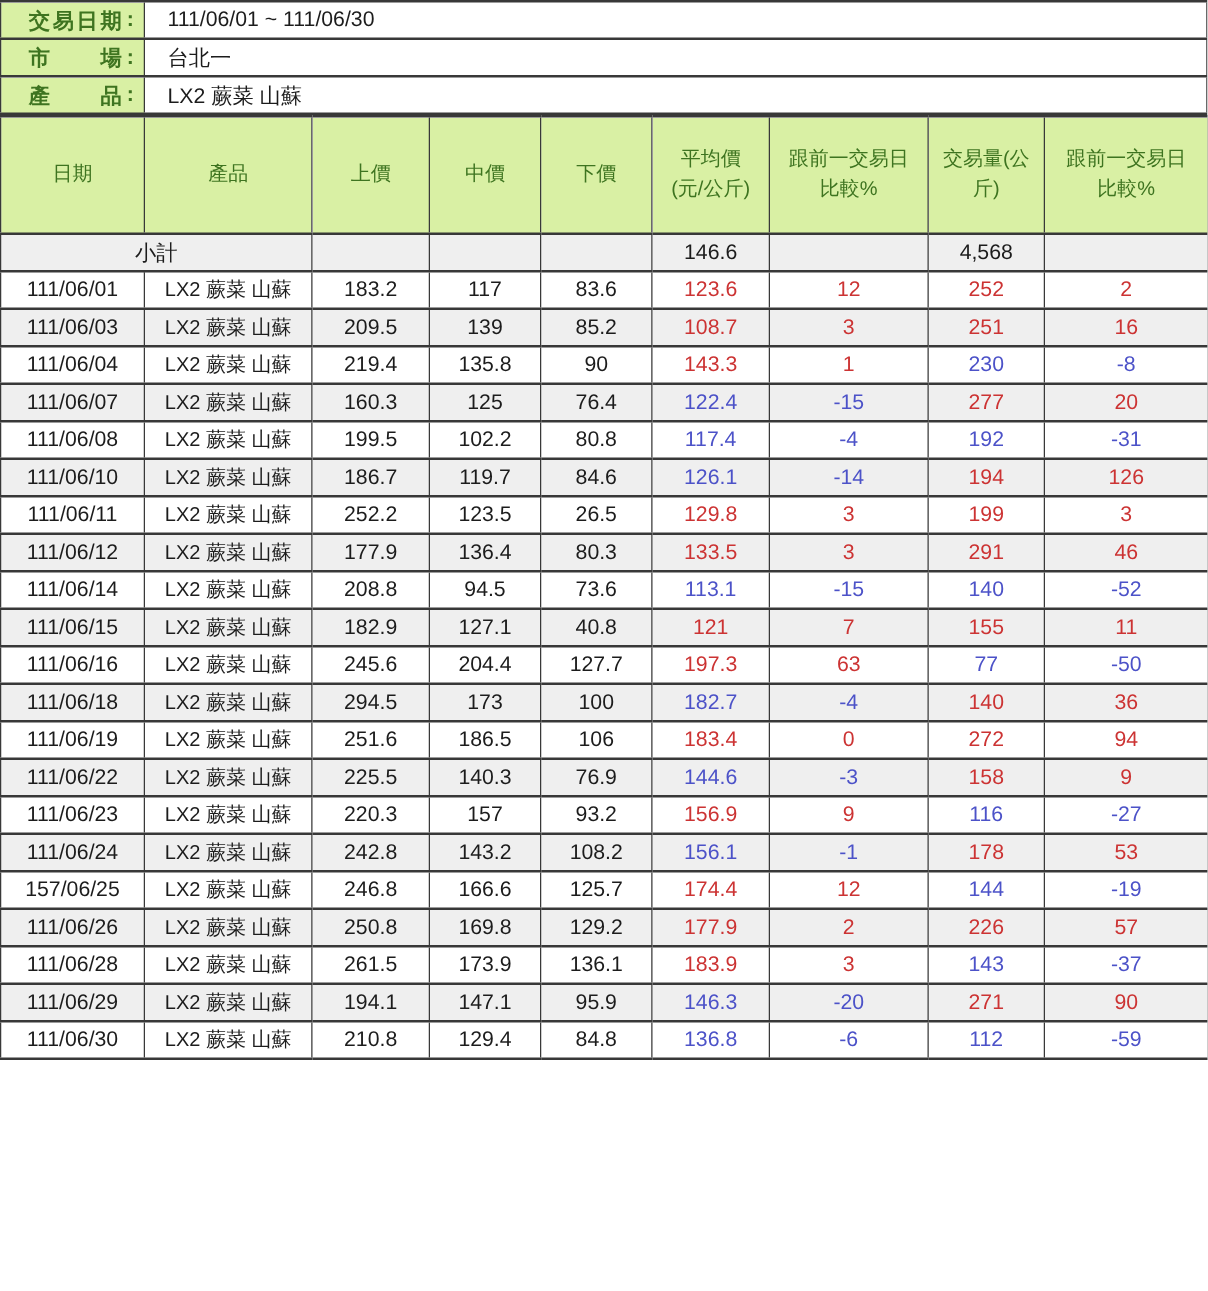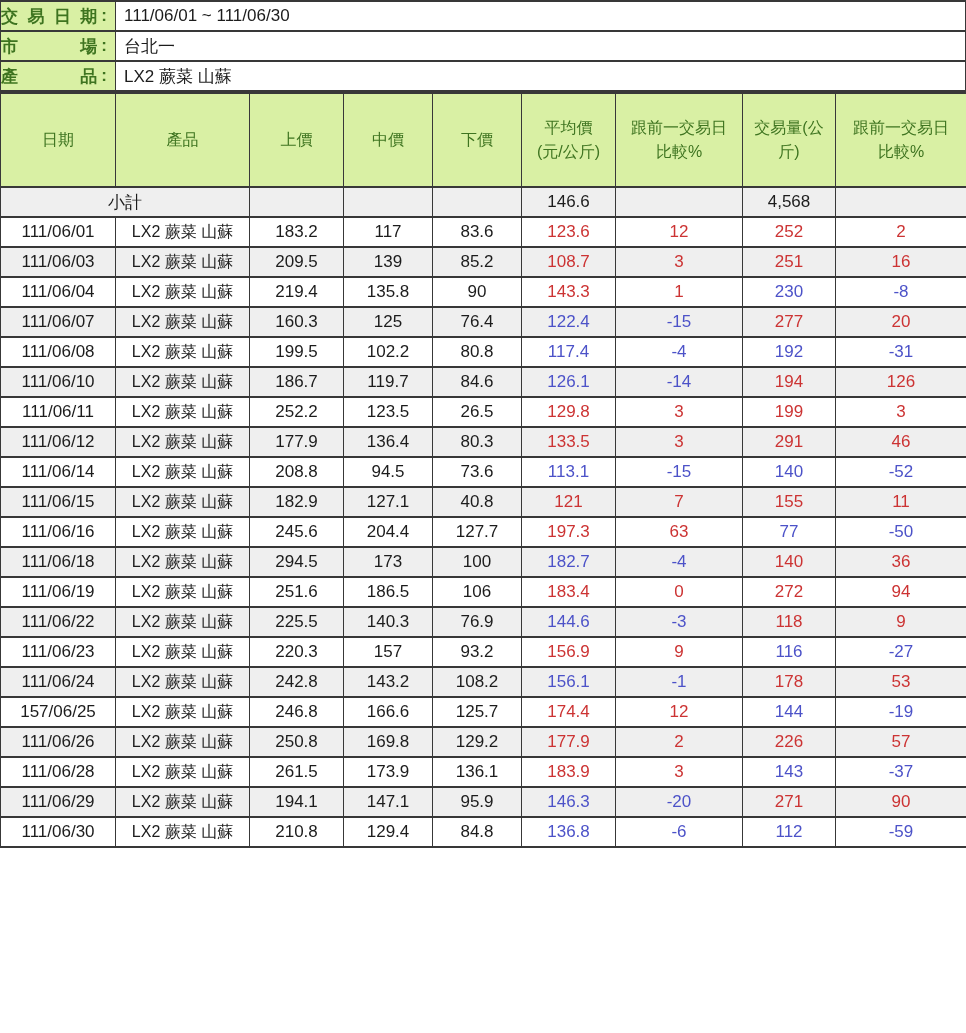--- a/index.html
+++ b/index.html
@@ -33,31 +33,31 @@
   
   .info td{height:30px;font-size:17px;vertical-align:middle;}
   .info .info-label{
     background:var(--green-bg);
     color:var(--green-text);
     font-weight:bold;
   }
   .label-flex{
     display:flex;
     align-items:center;
-    padding:0 8px 0 0;
+    padding:0 8px 0 22px;
   }
   .info-label-text{
     flex:1;
     text-align:justify;
     text-align-last:justify;
   }
   .info-colon{margin-left:4px;}
   .info .info-value{
     background:#fff;
-    padding-left:8px;
+    padding-left:18px;
     text-align:left;
   }
   
   thead th{
     background:var(--green-bg);
     color:var(--green-text);
     font-weight:normal;
     font-size:16px;
     height:94px;
     text-align:center;
@@ -303,21 +303,21 @@
     <td class="up">94</td>
   </tr>
       <tr>
     <td>111/06/22</td>
     <td class="product-col">LX2 蕨菜 山蘇</td>
     <td>225.5</td>
     <td>140.3</td>
     <td>76.9</td>
     <td class="down">144.6</td>
     <td class="down">-3</td>
-    <td class="up">118</td>
+    <td class="up">158</td>
     <td class="up">9</td>
   </tr>
       <tr>
     <td>111/06/23</td>
     <td class="product-col">LX2 蕨菜 山蘇</td>
     <td>220.3</td>
     <td>157</td>
     <td>93.2</td>
     <td class="up">156.9</td>
     <td class="up">9</td>

